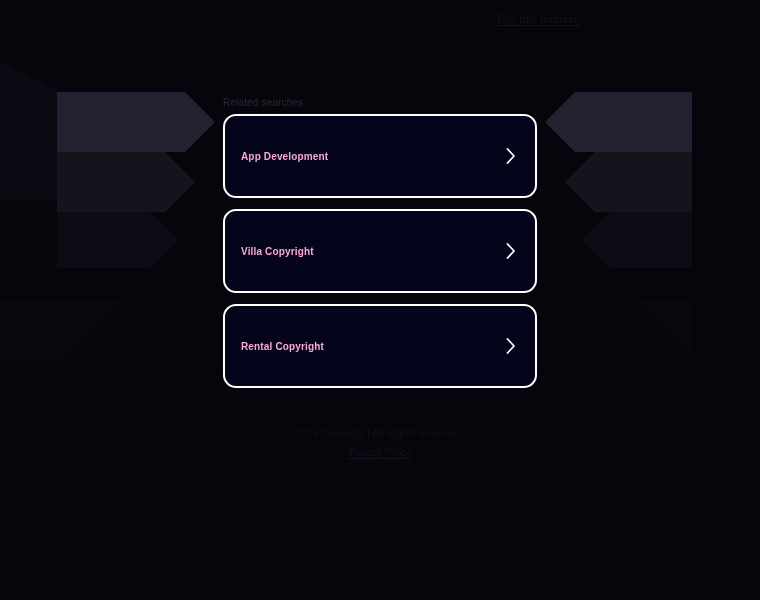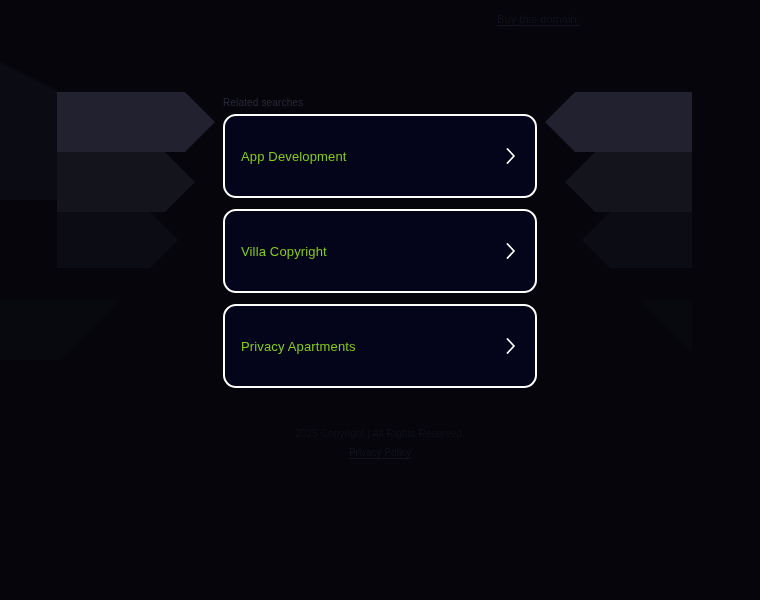--- a/index.html
+++ b/index.html
@@ -53,23 +53,23 @@
     height:84px;
     margin-bottom:11px;
     background:#04041a;
     border:2px solid #ffffff;
     border-radius:13px;
     display:flex; align-items:center;
     padding:0 18px 0 16px;
     cursor:pointer;
   }
   .card-label {
-    font-size:13px;
-    font-weight:normal;
-    color:#84cc16;
+    font-size:10px;
+    font-weight:bold;
+    color:#f9a8d4;
     letter-spacing:.15px;
     flex:1;
   }
   .chev { width:12px; height:20px; flex:0 0 auto; display:block; }
 
   
   #footer {
     width:100%;
     margin-top:29px;
     text-align:center;
@@ -133,21 +133,21 @@
       </div>
 
       <div class="card">
         <span class="card-label">Villa Copyright</span>
         <svg class="chev" viewBox="0 0 12 20" fill="none">
           <path d="M2.5 3 L9 10 L2.5 17" stroke="#ffffff" stroke-width="1.8" stroke-linecap="round" stroke-linejoin="round"></path>
         </svg>
       </div>
 
       <div class="card">
-        <span class="card-label">Privacy Apartments</span>
+        <span class="card-label">Rental Copyright</span>
         <svg class="chev" viewBox="0 0 12 20" fill="none">
           <path d="M2.5 3 L9 10 L2.5 17" stroke="#ffffff" stroke-width="1.8" stroke-linecap="round" stroke-linejoin="round"></path>
         </svg>
       </div>
 
     </div>
 
     <div id="footer">
       <div id="copyright">2025 Copyright | All Rights Reserved.</div>
       <a id="privacy-policy" href="#">Privacy Policy</a>

